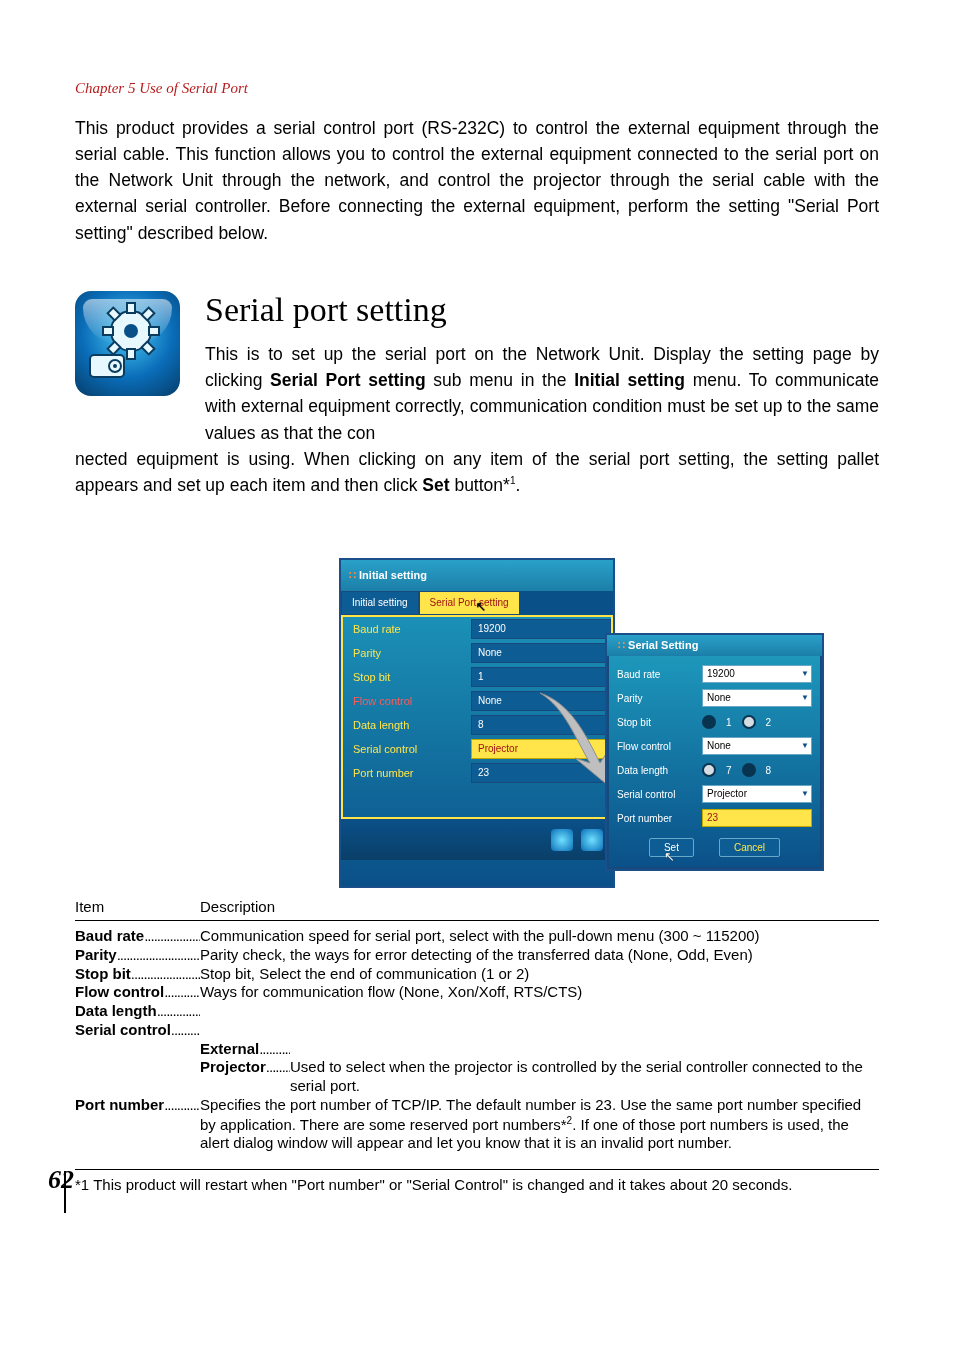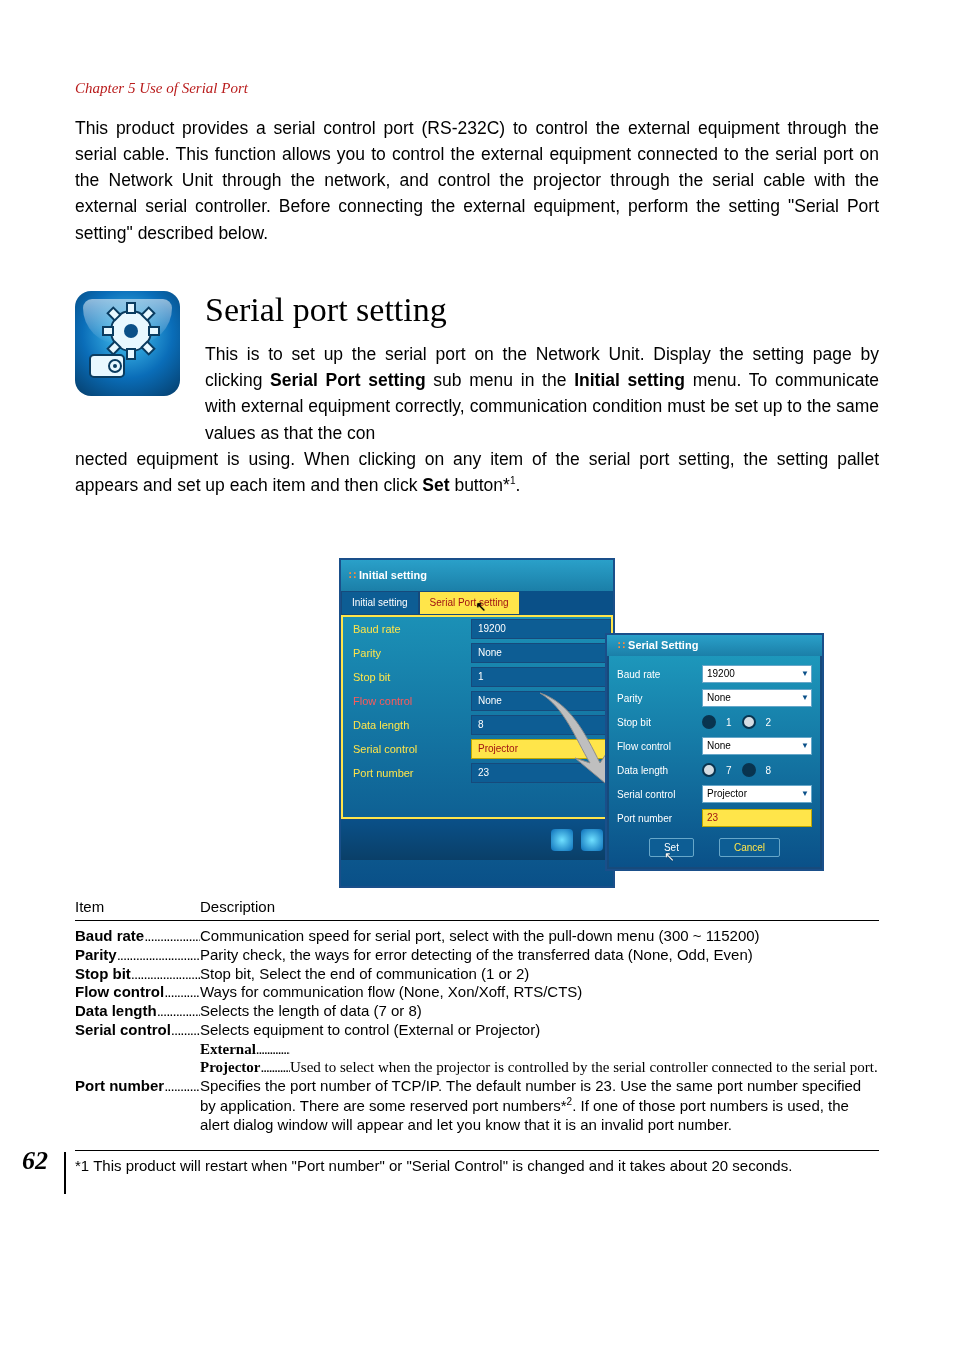--- a/index.html
+++ b/index.html
@@ -261,21 +261,20 @@
     font-weight: 400;
     letter-spacing: -1px;
   }
   .tbl-row .col2 {
     flex: 1;
     padding-left: 0;
   }
   .sub-row {
     display: flex;
     padding-left: 125px;
-    font-family: Liberation Serif, serif;
   }
   .sub-row .s1 {
     width: 90px;
     font-weight: 700;
     white-space: nowrap;
     overflow: hidden;
   }
   .sub-row .s1::after {
     content: ".....................................................................";
     font-weight: 400;
@@ -288,21 +287,21 @@
   }
   .footnote {
     font-size: 15px;
     text-align: justify;
     display: flex;
     gap: 4px;
   }
   .footnote .fn-mark { white-space: nowrap; }
   .page-num {
     position: absolute;
-    left: 22px;
+    left: 48px;
     bottom: 38px;
     font-family: Georgia, 'Times New Roman', serif;
     font-size: 26px;
     font-style: italic;
     font-weight: 700;
   }
   .page-bar {
     position: absolute;
     left: 64px;
     bottom: 20px;
@@ -493,25 +492,23 @@
     <div class="tbl-row">
         <div class="col1">Stop bit</div>
         <div class="col2">Stop bit, Select the end of communication (1 or 2)</div>
       </div>
     <div class="tbl-row">
         <div class="col1">Flow control</div>
         <div class="col2">Ways for communication flow (None, Xon/Xoff, RTS/CTS)</div>
       </div>
     <div class="tbl-row">
         <div class="col1">Data length</div>
-        <div class="col2">Selects the length of data (7 or 8)</div>
       </div>
     <div class="tbl-row">
         <div class="col1">Serial control</div>
-        <div class="col2">Selects equipment to control (External or Projector)</div>
       </div>
     <div class="sub-row">
         <div class="s1">External</div>
       </div>
     <div class="sub-row">
         <div class="s1">Projector</div>
         <div class="s2">Used to select when the projector is controlled by the serial controller connected to the serial port.</div>
       </div>
     <div class="tbl-row">
         <div class="col1">Port number</div>

